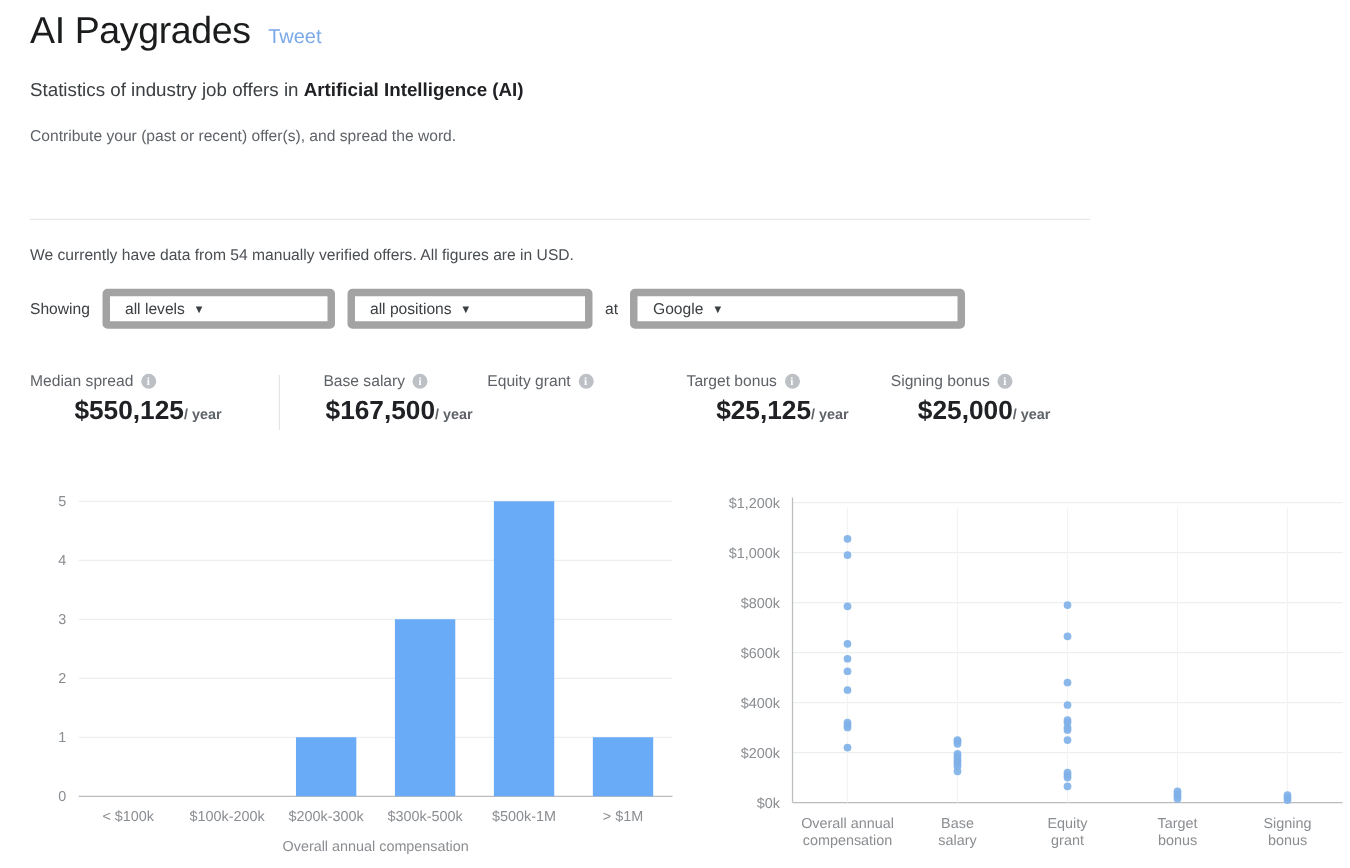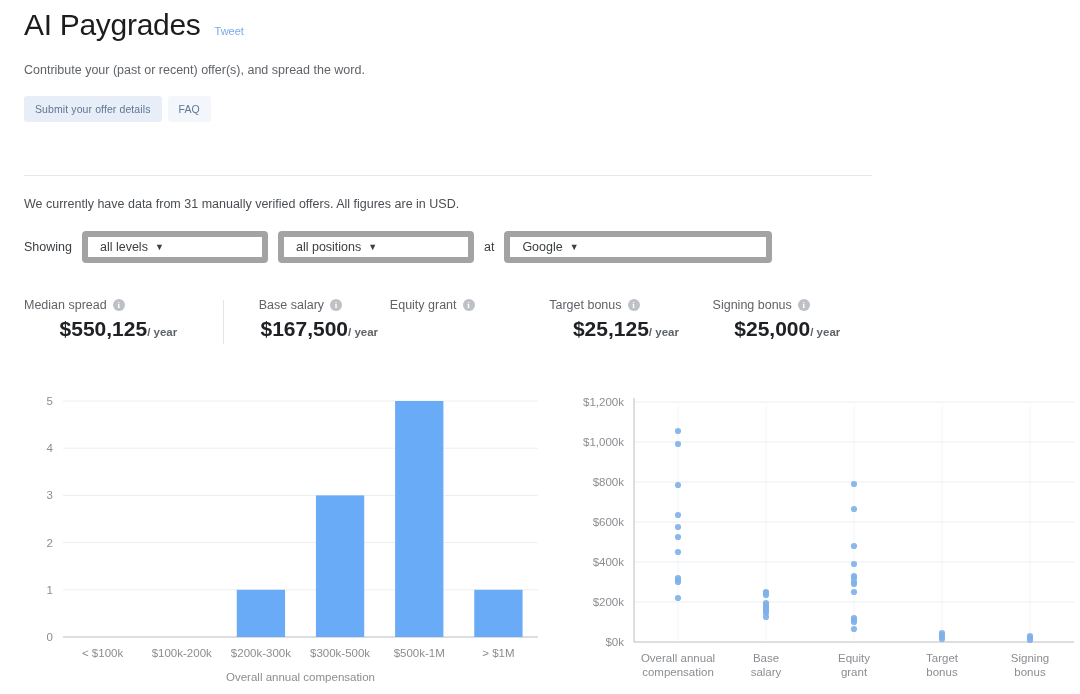--- a/index.html
+++ b/index.html
@@ -12,21 +12,21 @@
     overflow: hidden;
   }
   .page { position: relative; width: 896px; height: 694px; padding: 0 24px; }
 
   
   .title-row { display: flex; align-items: baseline; gap: 14px; padding-top: 8px; }
   .page-title {
     font-size: 30px; font-weight: 400; letter-spacing: -0.3px; color: #1b1c1d;
   }
   .tweet-link {
-    font-size: 11px; color: #7aa8e8; text-decoration: none; cursor: pointer;
+    font-size: 16px; color: #7aa8e8; text-decoration: none; cursor: pointer;
   }
   .subtitle { font-size: 15px; color: #3c4043; margin-top: 22px; font-weight: 400; }
   .subtitle b { font-weight: 700; color: #202124; }
   .contribute { font-size: 12.5px; color: #5f6368; margin-top: 21px; }
 
   .btn-row { display: flex; gap: 6px; margin-top: 19px; }
   .btn {
     font-size: 10.5px; color: #5f7694;
     padding: 7px 11px; border-radius: 3px; border: none; cursor: pointer;
     background: #e8eef8; font-family: "Liberation Sans", sans-serif;
@@ -104,31 +104,30 @@
 </head>
 <body>
 
 <div class="page">
 
   <div class="title-row">
     <div class="page-title">AI Paygrades</div>
     <a class="tweet-link">Tweet</a>
   </div>
 
+  <div class="subtitle">
+    <span>Statistics of industry job offers in </span><b>Artificial Intelligence (AI)</b>
+  </div>
 
   <div class="contribute">Contribute your (past or recent) offer(s), and spread the word.</div>
 
-  <div class="btn-row">
-    <button class="btn">Submit your offer details</button>
-    <button class="btn ghost">FAQ</button>
-  </div>
 
   <hr class="hr" id="hr-top">
 
-  <div class="data-note">We currently have data from 31 manually verified offers. All figures are in USD.</div>
+  <div class="data-note">We currently have data from 54 manually verified offers. All figures are in USD.</div>
 
   <div class="filter-row">
     <span class="filter-label">Showing</span>
 
     <div class="select w1">
       <span>all levels</span>
       <span class="caret">▼</span>
     </div>
 
     <div class="select w2">

